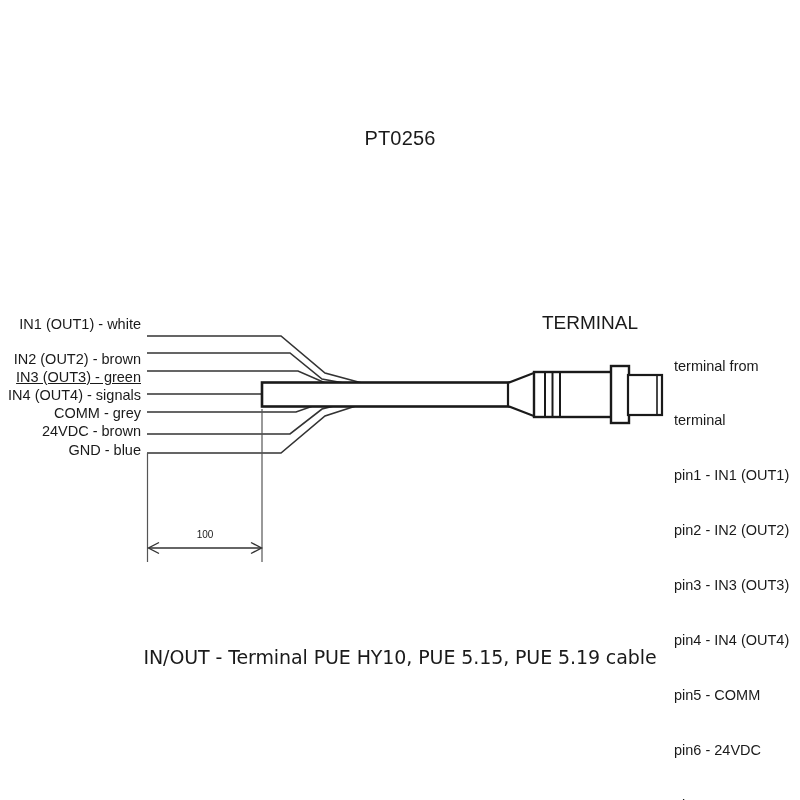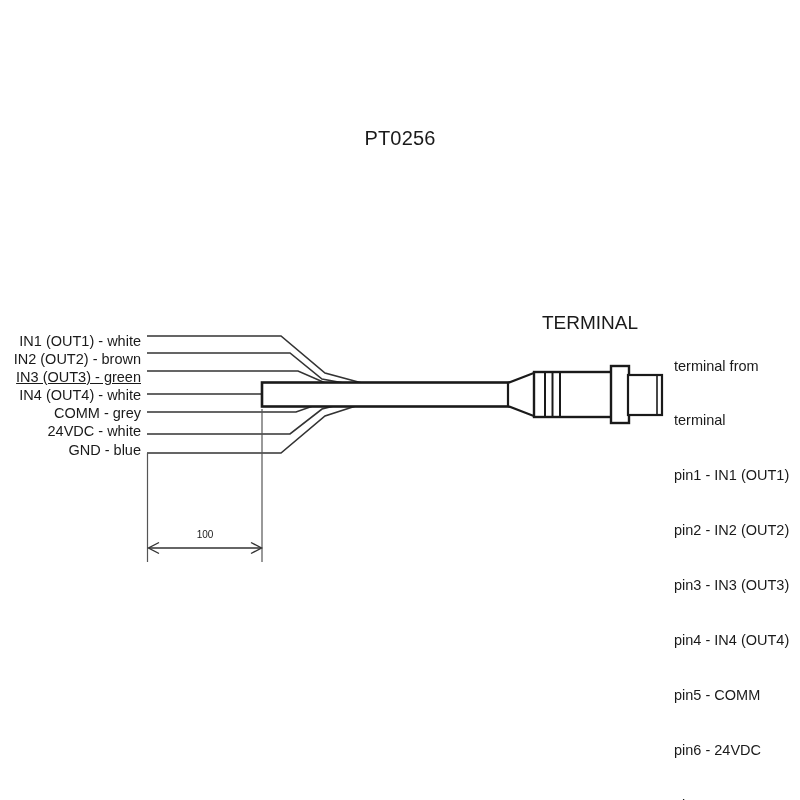--- a/index.html
+++ b/index.html
@@ -82,42 +82,43 @@
 
 <div id="stage">
 
   <div class="txt" id="title">PT0256</div>
 
   <div class="txt" id="terminal-block">
     <div>TERMINAL</div>
     <div>RSTS 8-184/2M</div>
   </div>
 
-  <div class="txt wire-label" style="top:334px;">IN1 (OUT1) - white</div>
+  <div class="txt wire-label" style="top:317px;">IN1 (OUT1) - white</div>
   <div class="txt wire-label" style="top:352px;">IN2 (OUT2) - brown</div>
   <div class="txt wire-label" style="top:370px;text-decoration:underline;">IN3 (OUT3) - green</div>
-  <div class="txt wire-label" style="top:388px;">IN4 (OUT4) - white</div>
+  <div class="txt wire-label" style="top:388px;">IN4 (OUT4) - signals</div>
   <div class="txt wire-label" style="top:406px;text-align:right;">COMM - grey</div>
-  <div class="txt wire-label" style="top:424px;">24VDC - white</div>
+  <div class="txt wire-label" style="top:424px;">24VDC - brown</div>
   <div class="txt wire-label" style="top:443px;">GND - blue</div>
 
   <div class="txt" id="pin-block">
     <div>terminal from</div>
     <div>terminal</div>
     <div>pin1 - IN1 (OUT1)</div>
     <div>pin2 - IN2 (OUT2)</div>
     <div>pin3 - IN3 (OUT3)</div>
     <div>pin4 - IN4 (OUT4)</div>
     <div>pin5 - COMM</div>
     <div>pin6 - 24VDC</div>
     <div>pin7 - GND</div>
   </div>
 
   <div class="txt" id="dim-text">100</div>
 
+  <div class="txt" id="caption">IN/OUT - Terminal PUE HY10, PUE 5.15, PUE 5.19 cable</div>
 
   <svg class="layer" width="800" height="800" viewBox="0 0 800 800">
 
     <g fill="none" stroke="#333333" stroke-width="1.6" stroke-linecap="butt">
       <path d="M 147,336 L 281,336 L 325,373 L 362,383 L 262,383"></path>
       <path d="M 147,353 L 290,353 L 322,379 L 360,386 L 262,386"></path>
       <path d="M 147,371 L 298,371 L 330,385 L 358,389 L 262,389"></path>
       <path d="M 147,394 L 305,394 L 340,393 L 262,393"></path>
       <path d="M 147,412 L 296,412 L 330,400 L 358,396 L 262,396"></path>
       <path d="M 147,434 L 290,434 L 322,409 L 358,400 L 262,400"></path>

